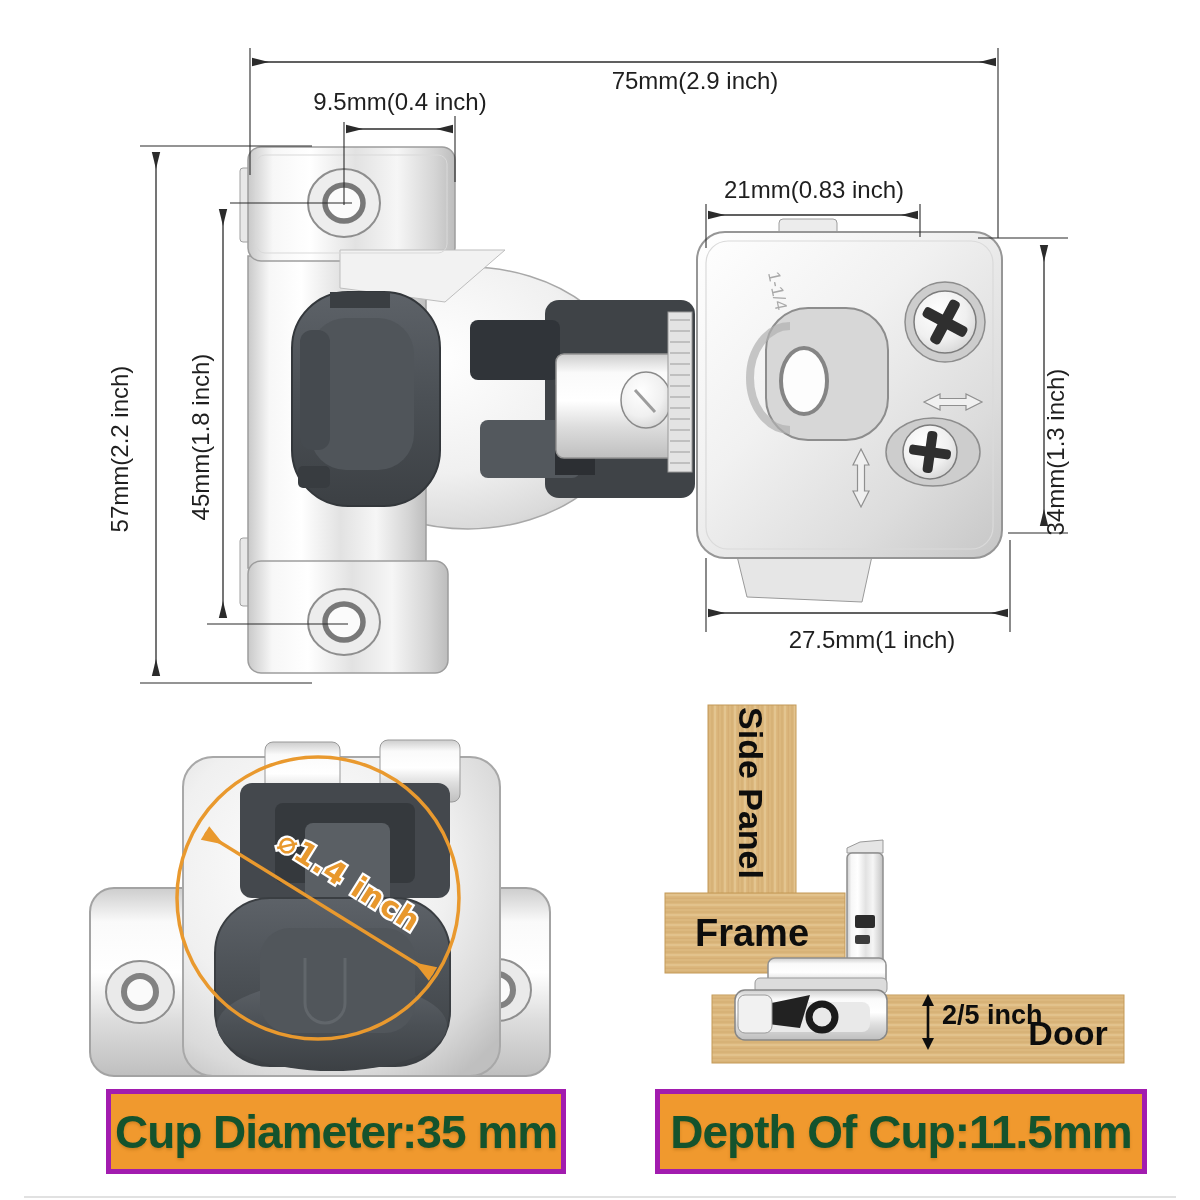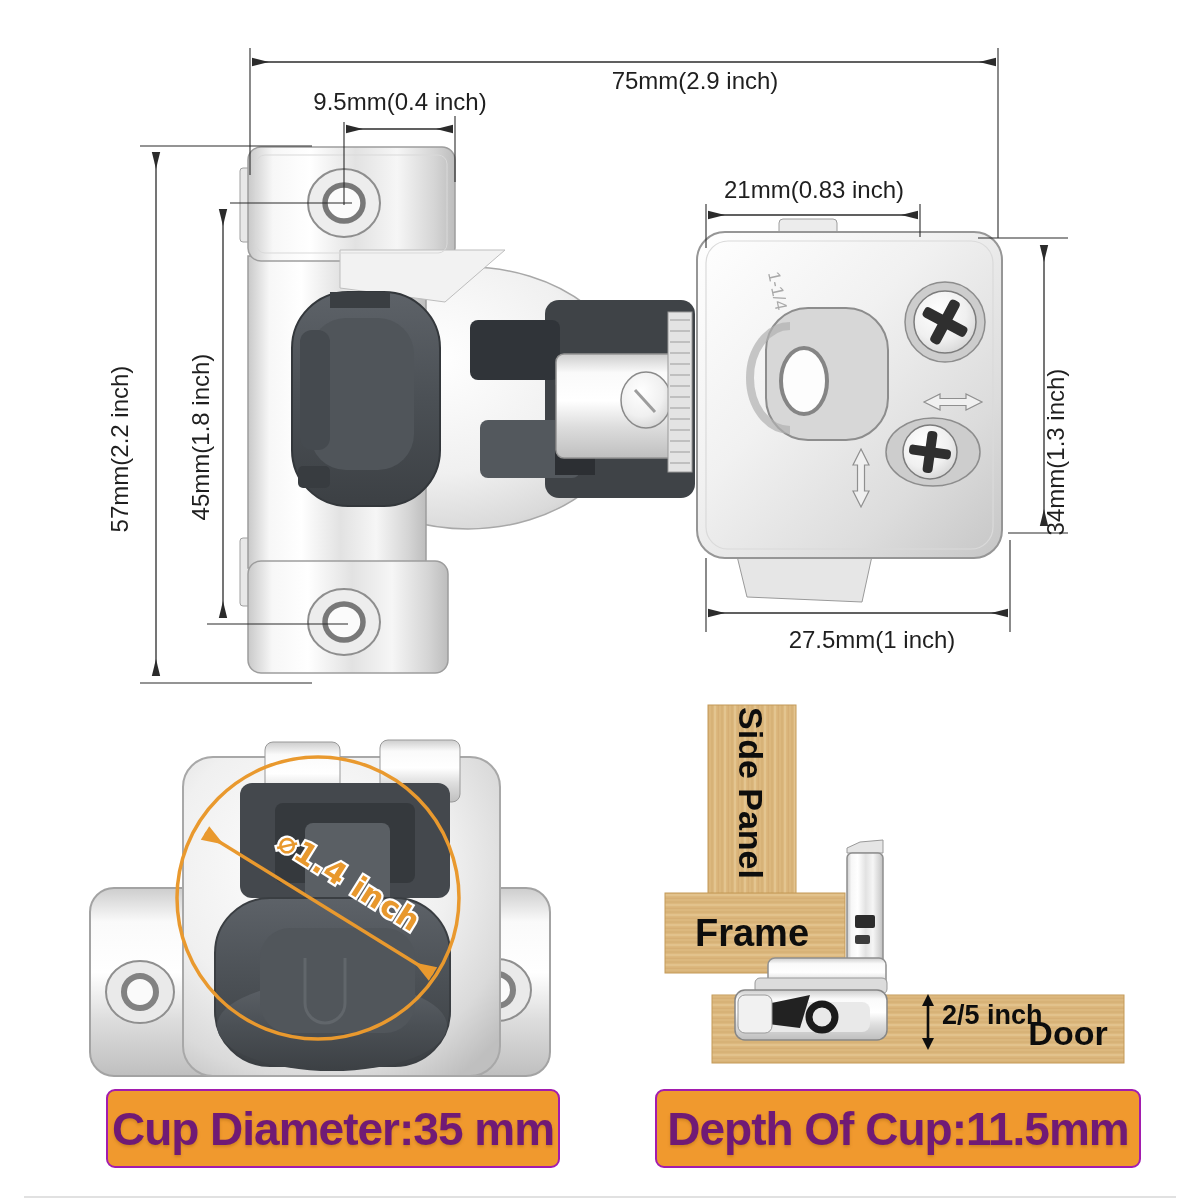--- a/index.html
+++ b/index.html
@@ -6,22 +6,22 @@
   .stage{position:relative;width:1200px;height:1200px;background:#fff;overflow:hidden;
          font-family:"Liberation Sans",sans-serif;}
   svg{position:absolute;display:block;}
   .dimline{stroke:#2b2b2b;stroke-width:1.3;fill:none;}
   .extline{stroke:#2b2b2b;stroke-width:1.1;fill:none;}
   .dimtxt{font-family:"Liberation Sans",sans-serif;font-size:24px;fill:#1f1f1f;}
   .engrave{font-family:"Liberation Sans",sans-serif;font-size:17px;fill:#a8a8a8;}
   .woodlbl{font-family:"Liberation Sans",sans-serif;font-weight:bold;fill:#0d0d0d;}
   .cupdia{font-family:"DejaVu Sans","Liberation Sans",sans-serif;font-weight:bold;font-size:30px;
           fill:#E8982D;stroke:#ffffff;stroke-width:4.5px;paint-order:stroke;letter-spacing:1px;}
-  .banner{position:absolute;background:#F0992E;border:2px solid #a21caf;border-radius:9px;
-          display:flex;align-items:center;justify-content:center;color:#701a75;font-weight:bold;
+  .banner{position:absolute;background:#F0992E;border:5px solid #a21caf;border-radius:0;
+          display:flex;align-items:center;justify-content:center;color:#14532d;font-weight:bold;
           font-size:46px;letter-spacing:-1px;text-shadow:0 2px 3px rgba(150,90,10,0.35);
           font-family:"Liberation Sans",sans-serif;white-space:nowrap;}
   .baseline-rule{position:absolute;background:#dadada;opacity:.8;}
 </style>
 </head>
 <body>
 
 <div class="stage">
 
   <svg style="left:0;top:0" width="1200" height="712" viewBox="0 0 1200 712">

